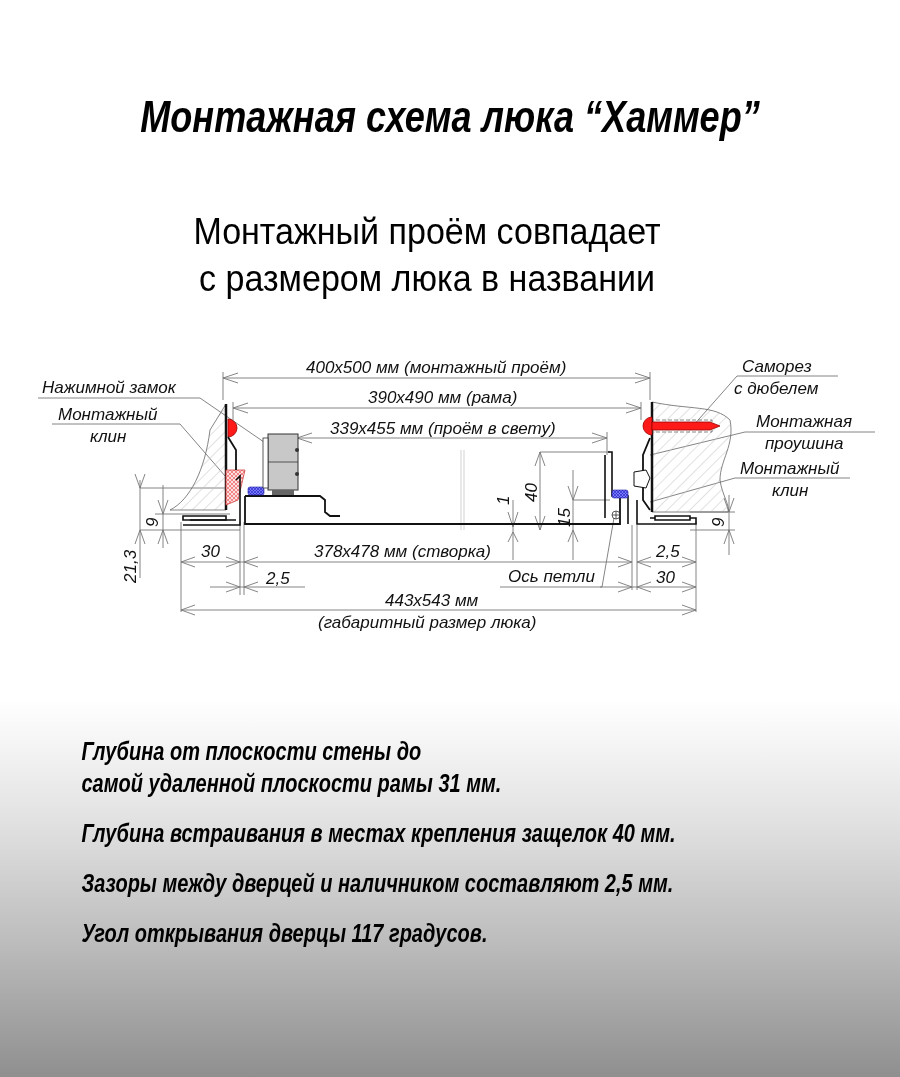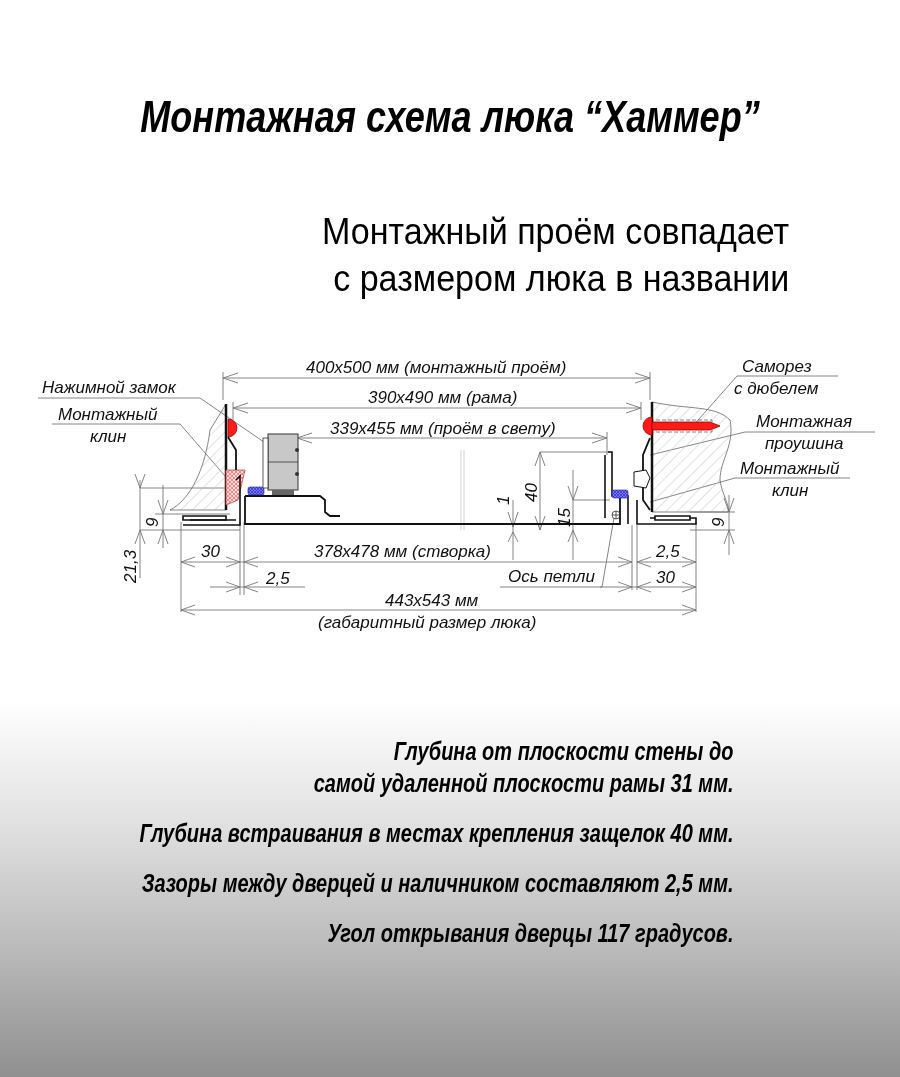--- a/index.html
+++ b/index.html
@@ -9,27 +9,27 @@
     font-family: "Liberation Sans", "DejaVu Sans", sans-serif;
     color: #000;
   }
   .title {
     position: absolute; left: 0; width: 900px; top: 92px; text-align: center;
     font-size: 44px; font-weight: bold; font-style: italic;
     transform: scaleX(0.82); transform-origin: center;
     letter-spacing: 0px;
   }
   .subtitle {
-    position: absolute; left: 2px; width: 820px; top: 208px; text-align: right;
+    position: absolute; left: 17px; width: 820px; top: 208px; text-align: center;
     font-size: 37px; line-height: 47px;
   }
   .subtitle div { transform: scaleX(0.92); }
   svg.drawing { position: absolute; left: 0; top: 340px; }
   .notes {
-    position: absolute; left: 0; width: 815px; top: 735px; text-align: right;
+    position: absolute; left: 0; width: 815px; top: 735px; text-align: left;
     font-weight: bold; font-style: italic; font-size: 25px;
   }
   .notes .line { transform: scaleX(0.8); line-height: 32px; }
   .notes .gap { height: 18px; }
   svg text { font-family: "Liberation Sans", "DejaVu Sans", sans-serif; font-style: italic; }
 </style>
 </head>
 <body>
 
 <div class="title">Монтажная схема люка “Хаммер”</div>

